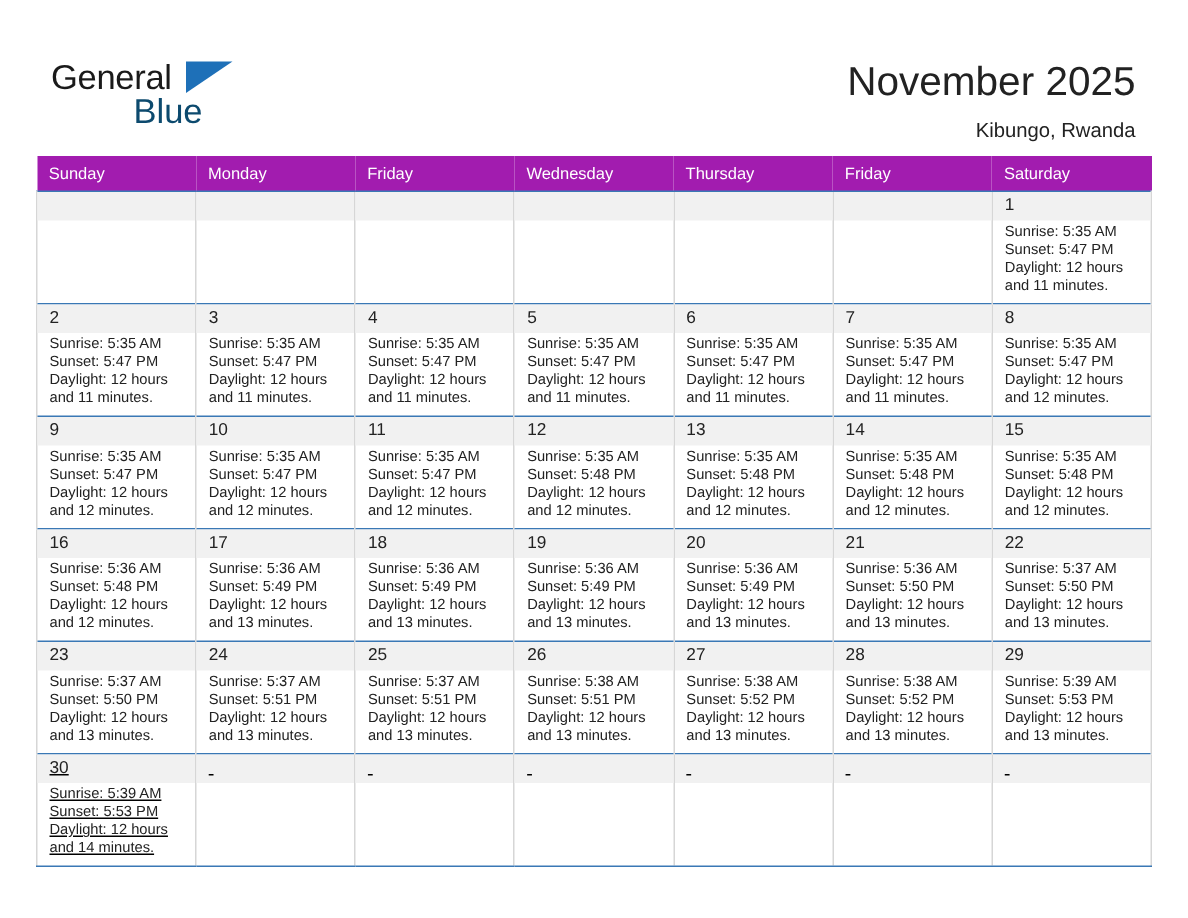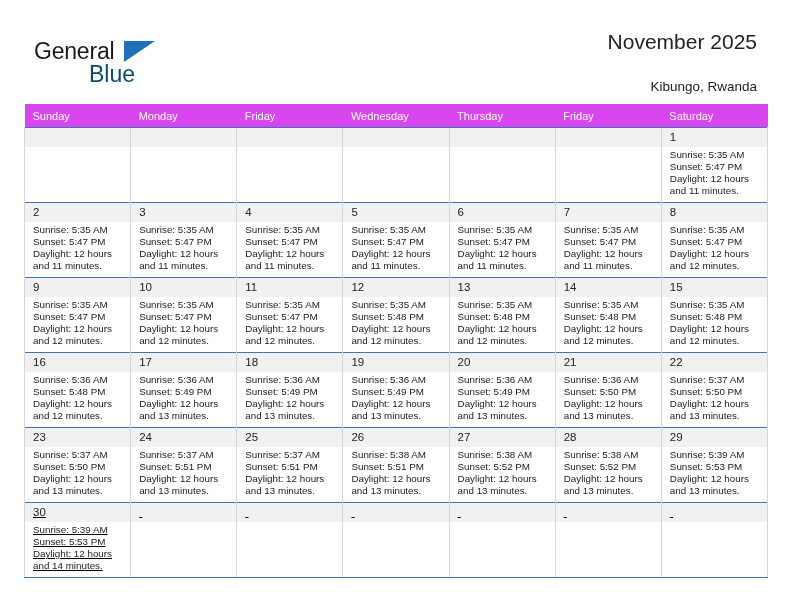--- a/index.html
+++ b/index.html
@@ -58,22 +58,22 @@
     position: absolute;
     left: 55px;
     top: 23px;
     font-size: 23px;
     color: #0c4a6e;
     font-family: "Liberation Sans", sans-serif;
   }
   .title {
     position: absolute;
     right: 35px;
-    top: 30px;
-    font-size: 21px;
+    top: 39px;
+    font-size: 27px;
     color: #222222;
     font-weight: normal;
     text-align: right;
     white-space: nowrap;
   }
   .subtitle {
     position: absolute;
     right: 35px;
     top: 79px;
     font-size: 13.5px;
@@ -85,21 +85,21 @@
   
   .cal {
     position: absolute;
     left: 24px;
     top: 104px;
     width: 744px;
     border-collapse: collapse;
     table-layout: fixed;
   }
   .cal th {
-    background: #d946ef;
+    background: #a21caf;
     color: #ffffff;
     font-size: 11px;
     font-weight: normal;
     text-align: left;
     padding: 5px 0 5px 8px;
     height: 13px;
     border: none;
   }
   .cal td {
     vertical-align: top;

